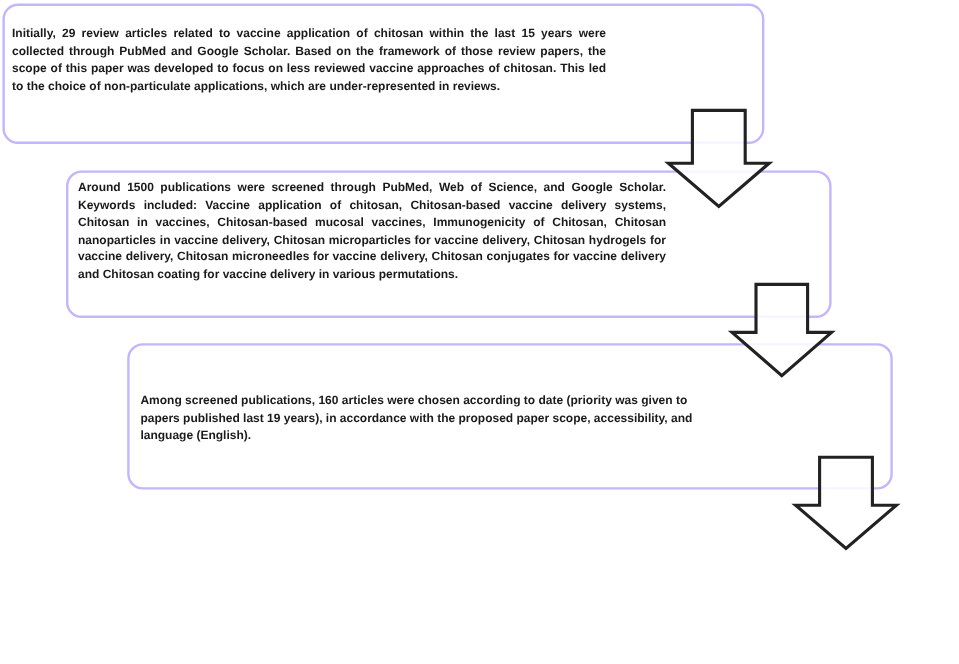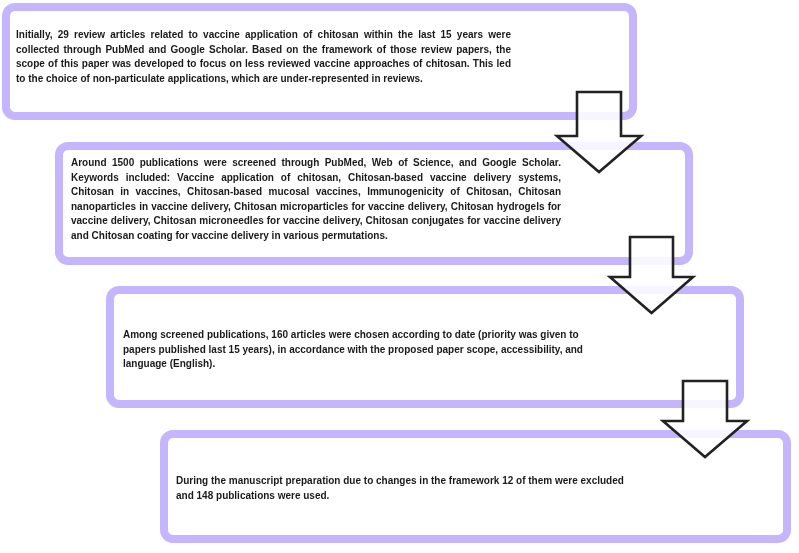--- a/index.html
+++ b/index.html
@@ -11,21 +11,21 @@
     position: relative;
     width: 799px;
     height: 553px;
     background: #ffffff;
     overflow: hidden;
     font-family: "Liberation Sans", "DejaVu Sans", sans-serif;
   }
   .flow-box {
     position: absolute;
     box-sizing: border-box;
-    border: 8px solid #c4b5fd;
+    border: 2px solid #c4b5fd;
     border-radius: 13px;
     background: #ffffff;
   }
   .flow-text {
     margin: 0;
     font-size: 10px;
     font-weight: 700;
     line-height: 14.5px;
     color: #1a1a1a;
     letter-spacing: 0px;
@@ -66,26 +66,23 @@
 
   <div class="flow-box box-1">
     <p class="flow-text justified">Initially, 29 review articles related to vaccine application of chitosan within the last 15 years were collected through PubMed and Google Scholar. Based on the framework of those review papers, the scope of this paper was developed to focus on less reviewed vaccine approaches of chitosan. This led to the choice of non-particulate applications, which are under-represented in reviews.</p>
   </div>
 
   <div class="flow-box box-2">
     <p class="flow-text justified">Around 1500 publications were screened through PubMed, Web of Science, and Google Scholar. Keywords included: Vaccine application of chitosan, Chitosan-based vaccine delivery systems, Chitosan in vaccines, Chitosan-based mucosal vaccines, Immunogenicity of Chitosan, Chitosan nanoparticles in vaccine delivery, Chitosan microparticles for vaccine delivery, Chitosan hydrogels for vaccine delivery, Chitosan microneedles for vaccine delivery, Chitosan conjugates for vaccine delivery and Chitosan coating for vaccine delivery in various permutations.</p>
   </div>
 
   <div class="flow-box box-3">
-    <p class="flow-text">Among screened publications, 160 articles were chosen according to date (priority was given to papers published last 15 years), in accordance with the proposed paper scope, accessibility, and language (English).</p>
+    <p class="flow-text">Among screened publications, 160 articles were chosen according to date (priority was given to papers published last 19 years), in accordance with the proposed paper scope, accessibility, and language (English).</p>
   </div>
 
-  <div class="flow-box box-4">
-    <p class="flow-text">During the manuscript preparation due to changes in the framework 12 of them were excluded and 148 publications were used.</p>
-  </div>
 
   <svg class="arrow-layer" width="799" height="553" viewBox="0 0 799 553" xmlns="http://www.w3.org/2000/svg">
     <path d="M 577,92 L 621,92 L 621,136 L 641,136 L 599,172 L 557,136 L 577,136 Z"></path>
     <path d="M 630,237 L 673,237 L 673,277 L 693,277 L 651.5,313 L 610,277 L 630,277 Z"></path>
     <path d="M 683,381 L 727,381 L 727,421 L 747,421 L 705,457 L 663,421 L 683,421 Z"></path>
   </svg>
 
 </div>
 
 </body></html>

